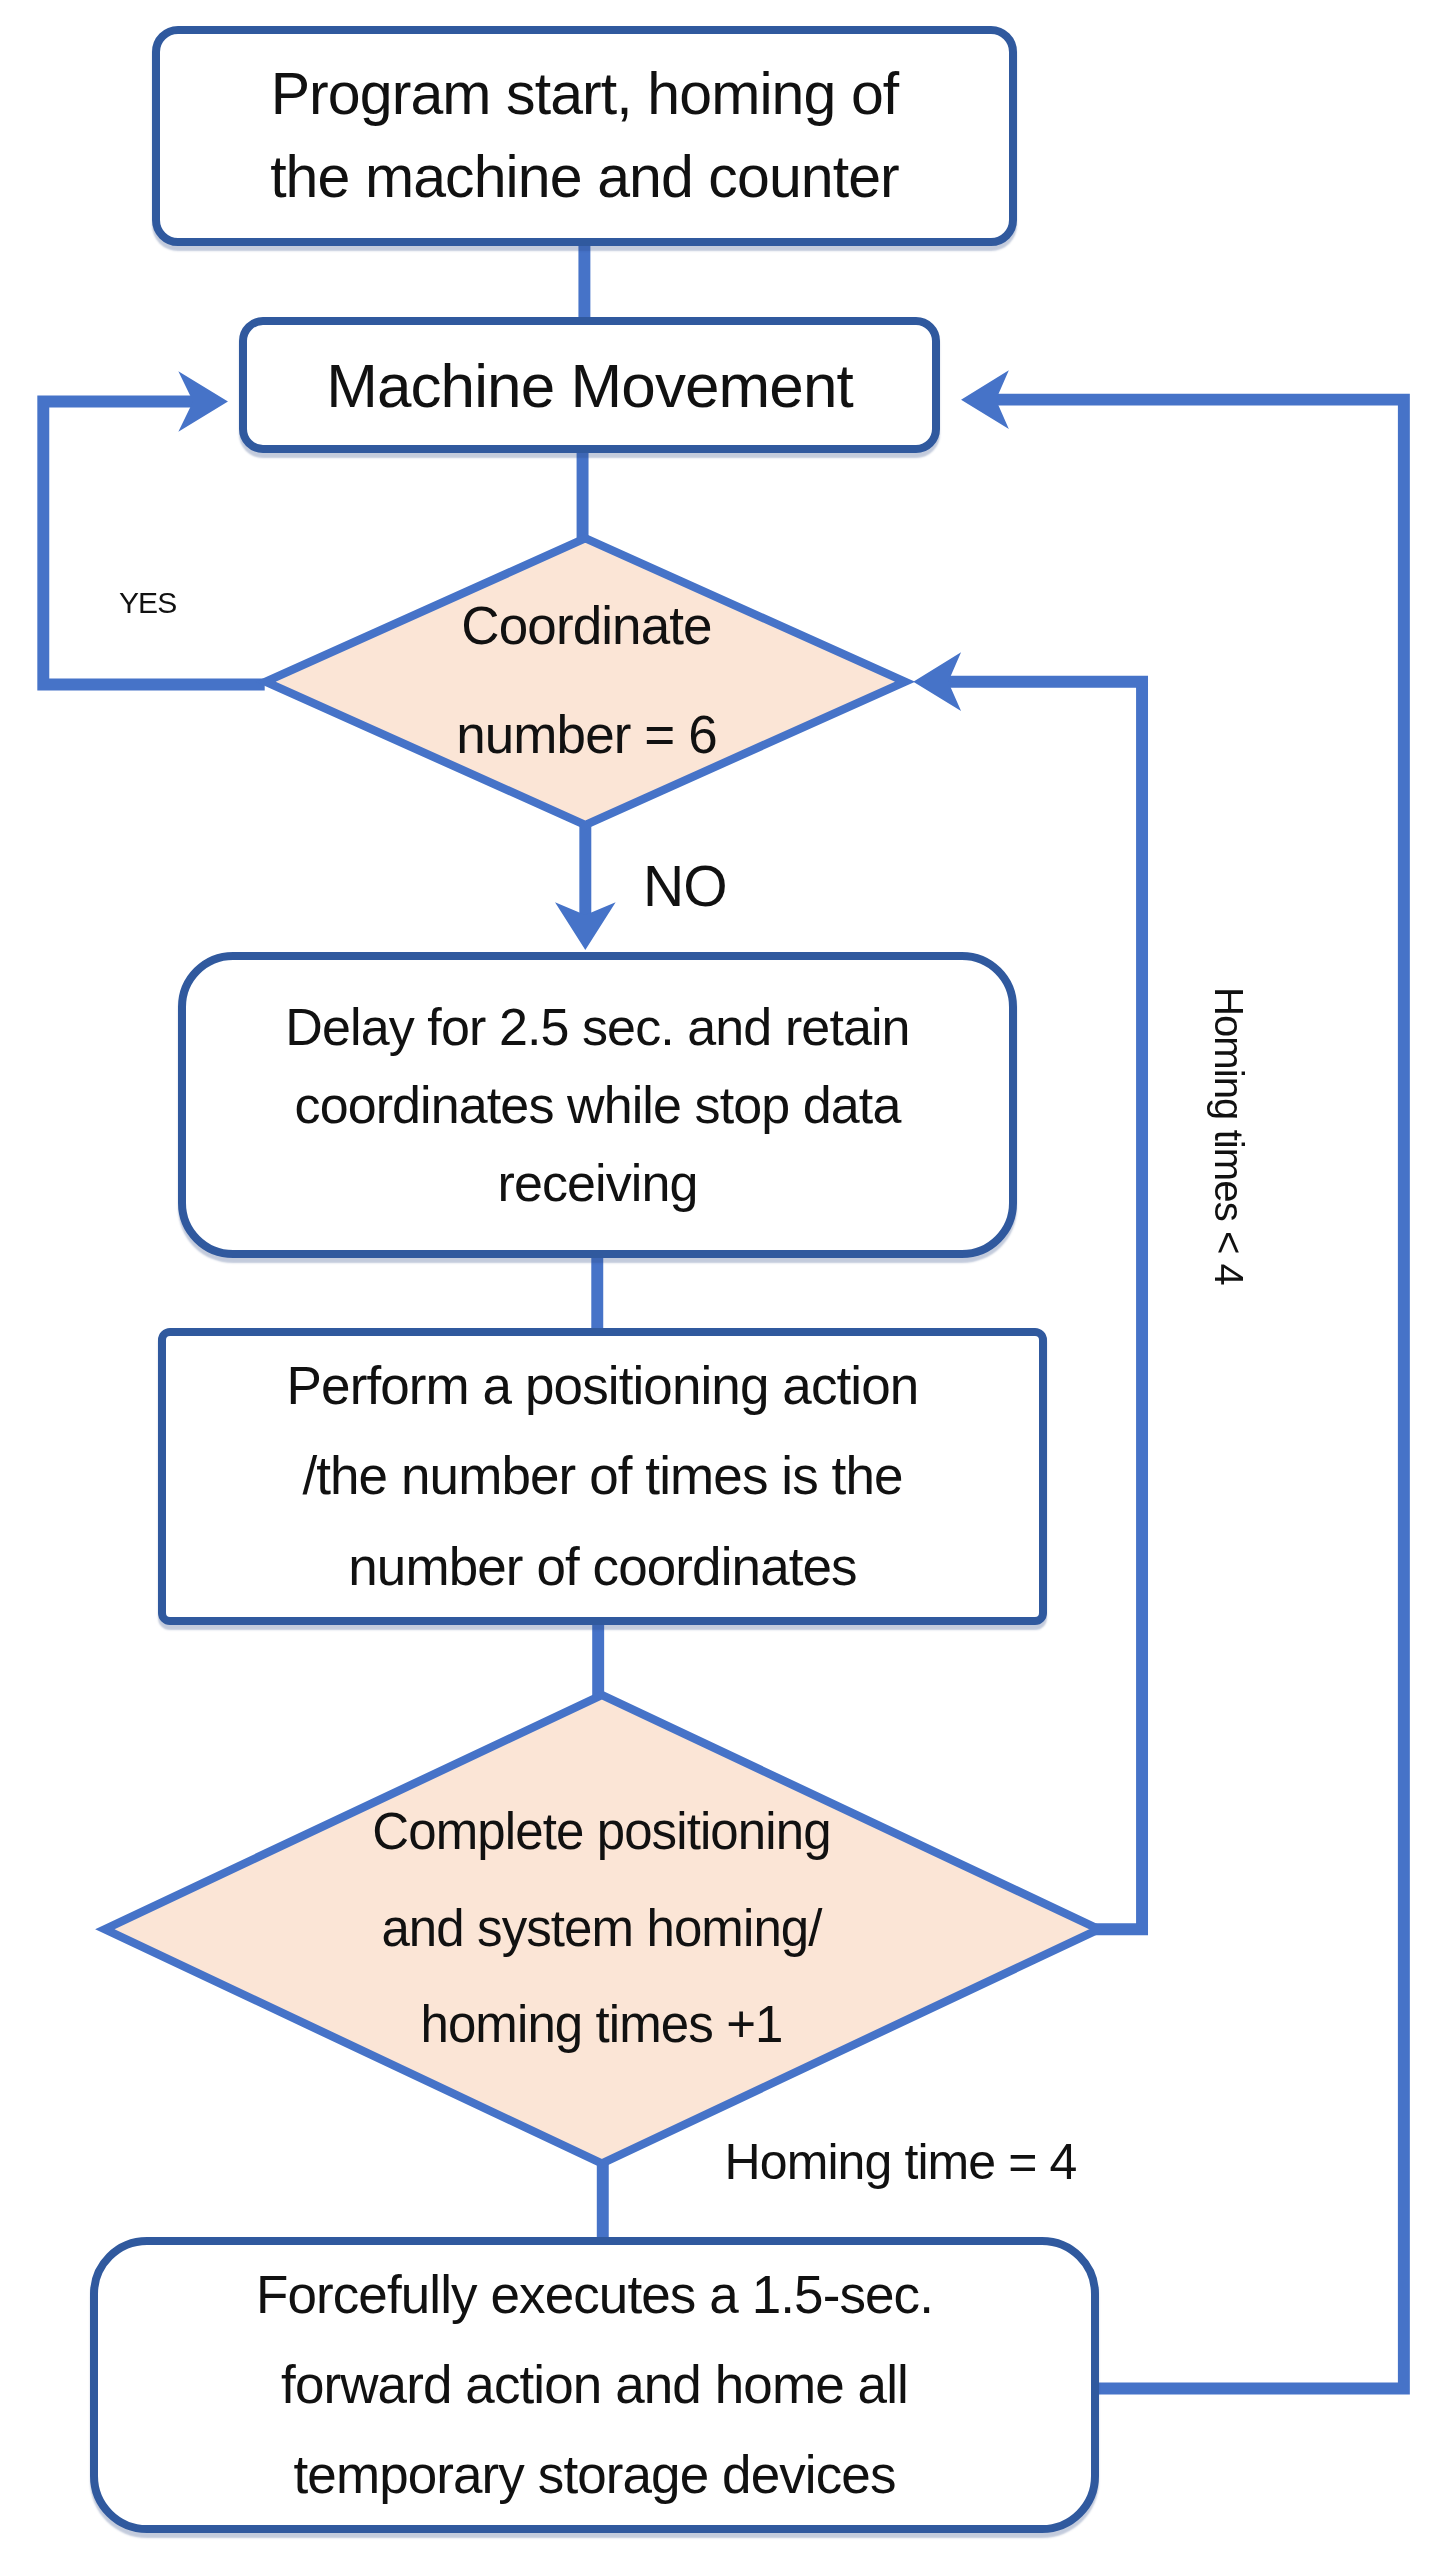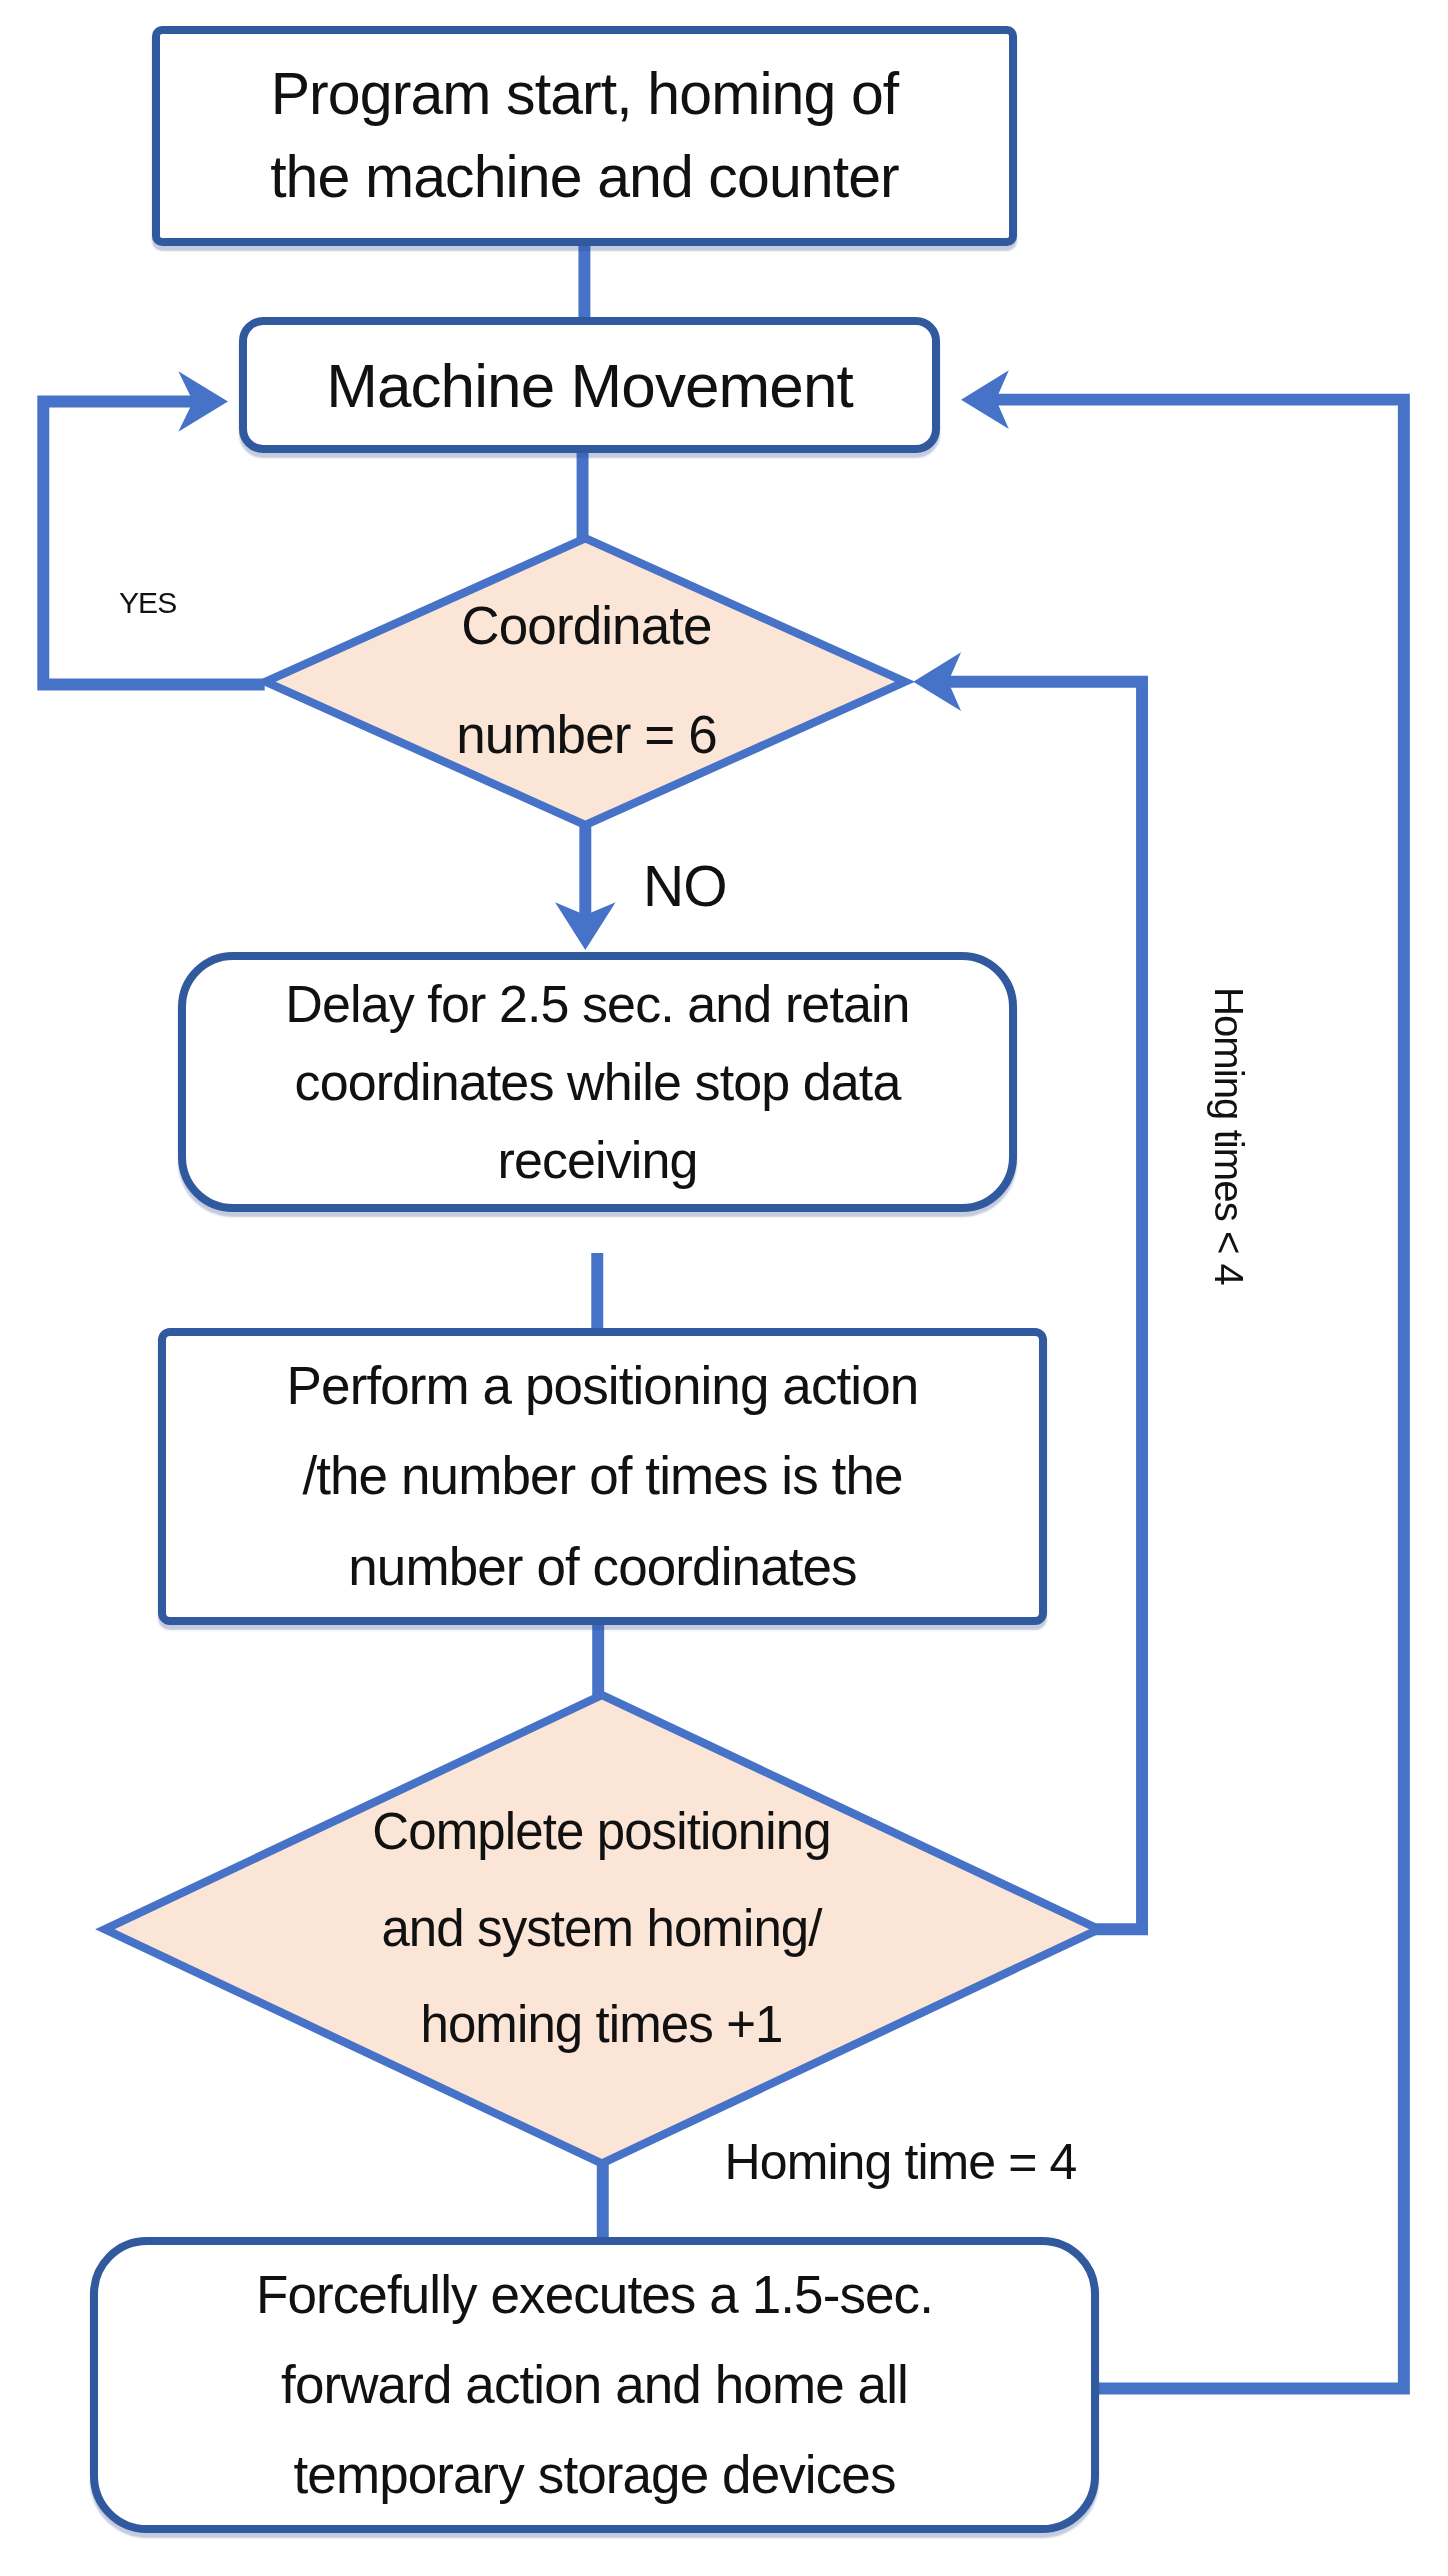--- a/index.html
+++ b/index.html
@@ -37,23 +37,23 @@
   .decision-label{
     position:absolute;box-sizing:border-box;
     display:flex;align-items:center;justify-content:center;
     text-align:center;white-space:pre-line;letter-spacing:-0.9px;
     z-index:2;
   }
   .edge-label{
     position:absolute;white-space:nowrap;letter-spacing:-0.9px;z-index:2;
   }
   
-  .n-start{left:152px;top:26px;width:865px;height:220px;border-radius:10px;font-size:59px;line-height:1.4;}
+  .n-start{left:152px;top:26px;width:865px;height:220px;border-radius:26px;font-size:59px;line-height:1.4;}
   .n-movement{left:239px;top:317px;width:701px;height:136px;border-radius:24px;font-size:62px;}
-  .n-delay{left:178px;top:952px;width:839px;height:260px;border-radius:55px;font-size:52px;line-height:1.5;}
+  .n-delay{left:178px;top:952px;width:839px;height:306px;border-radius:55px;font-size:52px;line-height:1.5;}
   .n-positioning{left:158px;top:1328px;width:889px;height:297px;border-radius:12px;font-size:53px;line-height:1.7;}
   .n-force{left:90px;top:2237px;width:1009px;height:296px;border-radius:57px;font-size:53px;line-height:1.7;}
   .d-coordinate{left:357px;top:580px;width:459px;height:202px;font-size:53px;line-height:2.05;}
   .d-homing{left:280px;top:1791px;width:643px;height:276px;font-size:51px;line-height:1.9;}
   
   .l-yes{left:119px;top:586px;font-size:30px;}
   .l-no{left:643px;top:853px;font-size:57px;}
   .l-eq4{left:671px;top:2133px;width:459px;text-align:center;font-size:50px;}
   .l-lt4{
     left:1063px;top:1113px;width:331px;height:46px;

